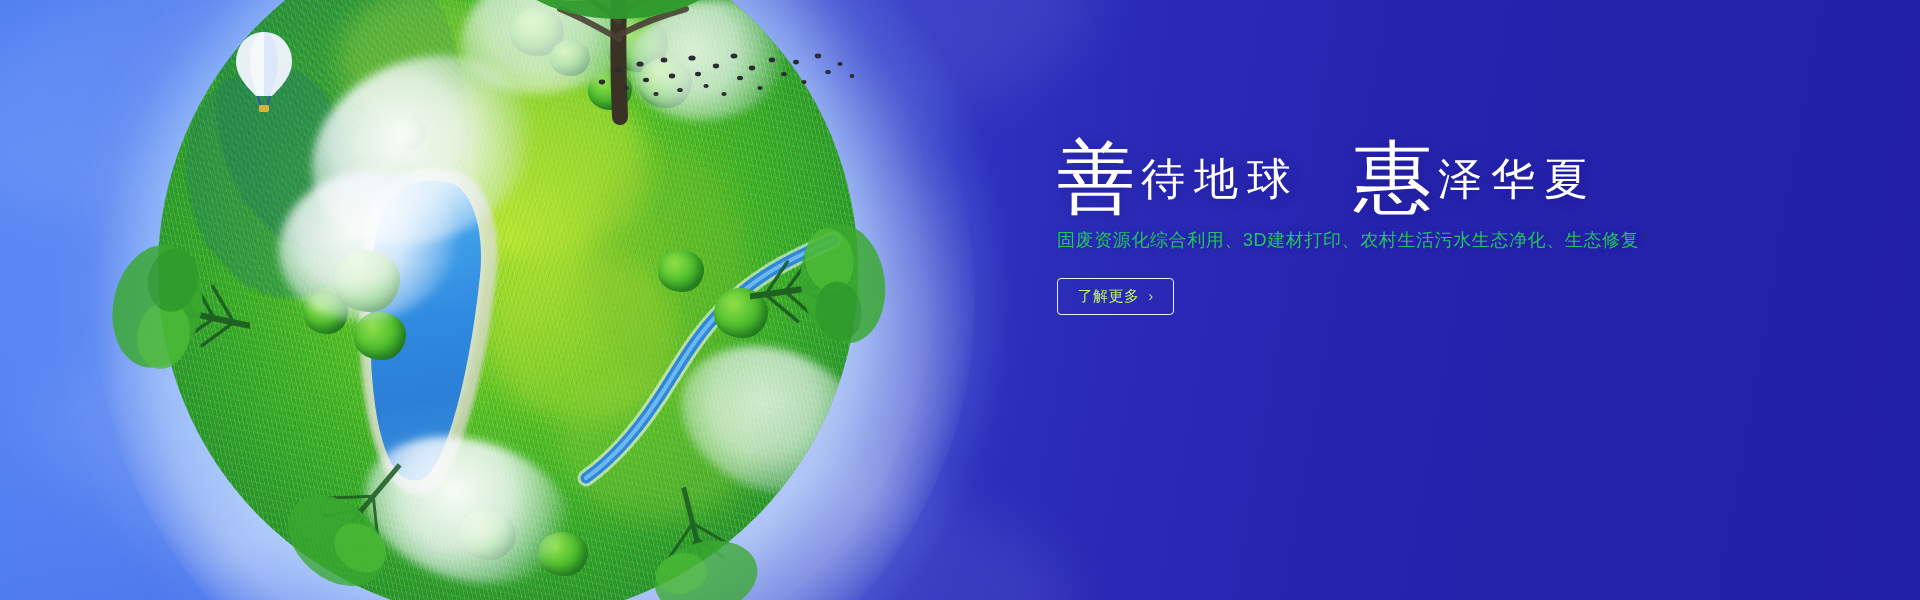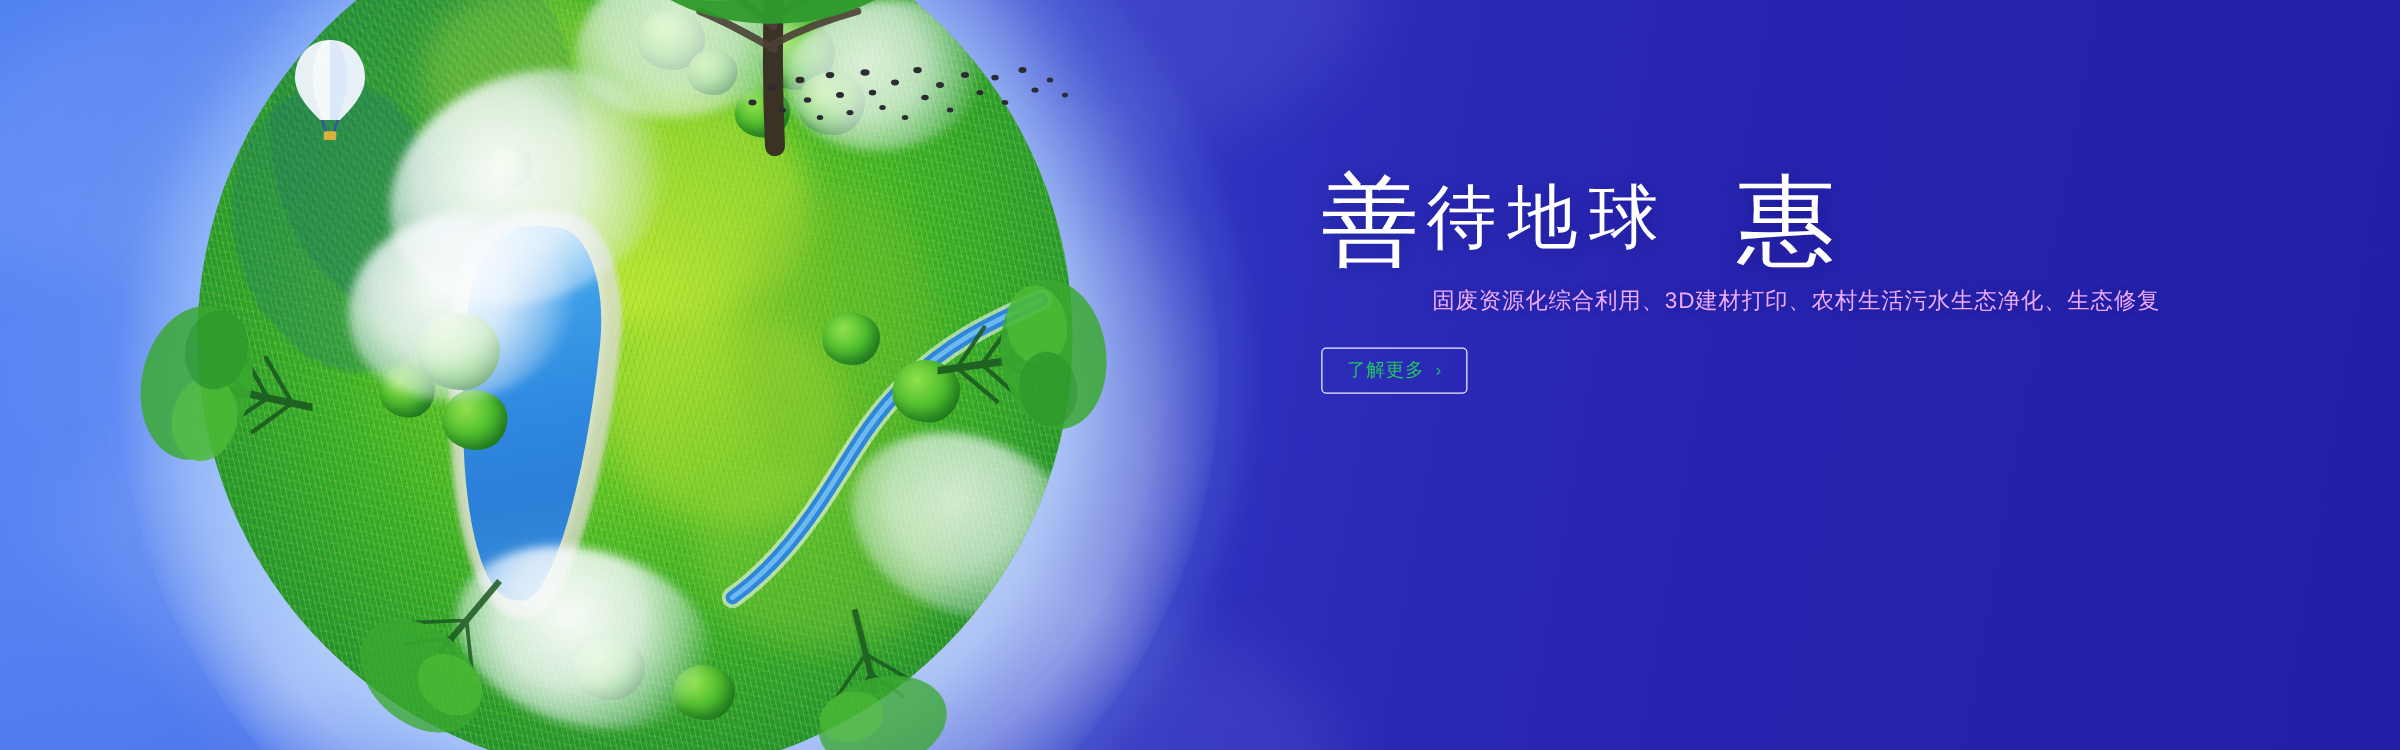--- a/index.html
+++ b/index.html
@@ -271,58 +271,57 @@
   .hl-big {
     font-family:"DejaVu Serif", serif;
     font-size:78px;
     font-weight:400;
     letter-spacing:0;
     position:relative;
     top:10px;
   }
   .hl-small {
     font-family:"DejaVu Serif", serif;
-    font-size:56px;
+    font-size:44px;
     font-weight:400;
     letter-spacing:9px;
     margin-left:6px;
   }
   .hl-gap { display:inline-block; width:54px; }
 
   .subtitle {
     color:#ffffff;
     font-size:27px;
     letter-spacing:9.5px;
     font-weight:400;
     margin-top:22px;
     white-space:nowrap;
     text-shadow:0 1px 10px rgba(10,10,80,0.28);
   }
 
   .description {
-    color:#f0abfc;
+    color:#22c55e;
     font-size:18px;
     letter-spacing:.6px;
     font-weight:400;
     margin-top:22px;
     white-space:nowrap;
     text-shadow:0 1px 8px rgba(10,10,80,0.25);
-    text-align:center;
   }
 
   .cta {
     display:inline-flex;
     align-items:center;
     justify-content:center;
     gap:9px;
     margin-top:26px;
     width:117px; height:37px;
     border:1px solid rgba(255,255,255,0.92);
     border-radius:4px;
-    color:#22c55e;
+    color:#bef264;
     font-size:15px;
     letter-spacing:.5px;
     background:transparent;
     cursor:pointer;
     white-space:nowrap;
   }
   .cta .chev {
     font-size:14px;
     line-height:1;
     position:relative;
@@ -502,20 +501,21 @@
     </svg>
   </div>
 
   <div class="content">
 
     <div class="headline">
       <span class="hl-big">善</span>
       <span class="hl-small">待地球</span>
       <span class="hl-gap"></span>
       <span class="hl-big">惠</span>
+      <span class="hl-small">泽华夏</span>
     </div>
 
 
     <div class="description">固废资源化综合利用、3D建材打印、农村生活污水生态净化、生态修复</div>
 
     <div class="cta">
       <span>了解更多</span>
       <span class="chev">›</span>
     </div>
 

